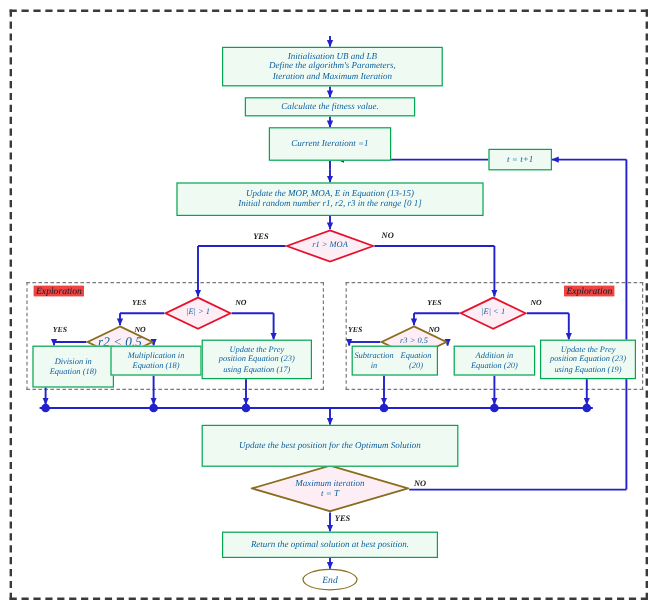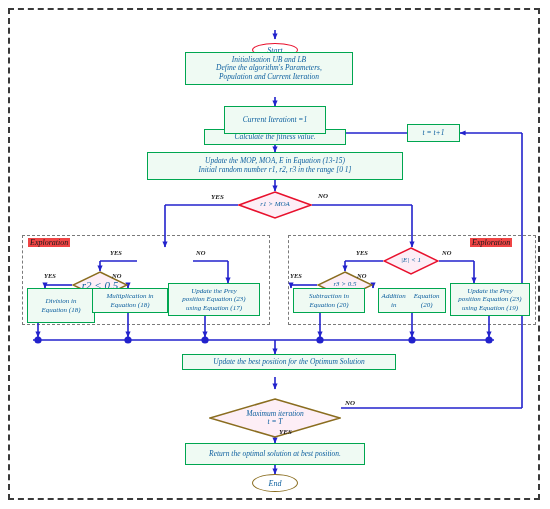--- a/index.html
+++ b/index.html
@@ -116,20 +116,26 @@
     </g>
   </svg>
 
   <div class="diamond-wrap" style="left:238px;top:191px;width:74px;height:28px;">
     <svg width="74" height="28" viewBox="0 0 74 28">
         <polygon points="37,1 73,14 37,27 1,14" fill="#fdeef6" stroke="#e8112d" stroke-width="1.5"></polygon>
       </svg>
     <div class="diamond-lbl" style="font-size:7px;">r1 &gt; MOA</div>
   </div>
 
+  <div class="diamond-wrap" style="left:137px;top:247px;width:56px;height:28px;">
+    <svg width="56" height="28" viewBox="0 0 56 28">
+        <polygon points="28,1 55,14 28,27 1,14" fill="#fdeef6" stroke="#e8112d" stroke-width="1.5"></polygon>
+      </svg>
+    <div class="diamond-lbl" style="font-size:7px;">|E| &gt; 1</div>
+  </div>
 
   <div class="diamond-wrap" style="left:72px;top:271px;width:56px;height:28px;">
     <svg width="56" height="28" viewBox="0 0 56 28">
         <polygon points="28,1 55,14 28,27 1,14" fill="#fdeef6" stroke="#8a6d1f" stroke-width="1.5"></polygon>
       </svg>
     <div class="diamond-lbl" style="font-size:11px;">r2 &lt; 0.5</div>
   </div>
 
   <div class="diamond-wrap" style="left:383px;top:247px;width:56px;height:28px;">
     <svg width="56" height="28" viewBox="0 0 56 28">
@@ -138,41 +144,41 @@
     <div class="diamond-lbl" style="font-size:7px;">|E| &lt; 1</div>
   </div>
 
   <div class="diamond-wrap" style="left:317px;top:271px;width:56px;height:28px;">
     <svg width="56" height="28" viewBox="0 0 56 28">
         <polygon points="28,1 55,14 28,27 1,14" fill="#fdeef6" stroke="#8a6d1f" stroke-width="1.5"></polygon>
       </svg>
     <div class="diamond-lbl" style="font-size:7px;">r3 &gt; 0.5</div>
   </div>
 
-  <div class="diamond-wrap" style="left:209px;top:398px;width:132px;height:40px;">
+  <div class="diamond-wrap" style="left:209px;top:387px;width:132px;height:40px;">
     <svg width="132" height="40" viewBox="0 0 132 40">
         <polygon points="66,1 131,20 66,39 1,20" fill="#fdeef6" stroke="#8a6d1f" stroke-width="1.5"></polygon>
       </svg>
     <div class="diamond-lbl" style="font-size:7.5px;flex-direction:column;">
       <span>Maximum iteration</span>
       <span>t = T</span>
     </div>
   </div>
 
   <div class="node term start" style="left:252px;top:12px;width:46px;height:14px;font-size:8px;margin-top:31px;">Start</div>
 
   <div class="node term end" style="left:252px;top:474px;width:46px;height:18px;font-size:8px;">End</div>
 
-  <div class="node proc" style="left:185px;top:52px;width:168px;height:33px;font-size:7.5px;flex-direction:column;">
+  <div class="node proc" style="left:185px;top:39px;width:184px;height:33px;font-size:7.5px;flex-direction:column;">
     <span>Initialisation UB and LB</span>
     <span>Define the algorithm's Parameters,</span>
-    <span>Population and Current Iteration</span>
-  </div>
-
-  <div class="node proc" style="left:204px;top:81px;width:142px;height:16px;font-size:7.5px;margin-top:48px;">Calculate the fitness value.</div>
+    <span>Iteration and Maximum Iteration</span>
+  </div>
+
+  <div class="node proc" style="left:204px;top:81px;width:142px;height:16px;font-size:7.5px;">Calculate the fitness value.</div>
 
   <div class="node proc" style="left:224px;top:106px;width:102px;height:28px;font-size:7.5px;flex-direction:row;">
     <span>Current Iteration</span>
     <span>t =1</span>
   </div>
 
   <div class="node proc" style="left:407px;top:124px;width:53px;height:18px;font-size:7.5px;">t = t+1</div>
 
   <div class="node proc" style="left:147px;top:152px;width:256px;height:28px;font-size:7.5px;flex-direction:column;">
     <span>Update the MOP, MOA, E in Equation (13-15)</span>
@@ -188,37 +194,37 @@
     <span>Multiplication in</span>
     <span>Equation (18)</span>
   </div>
 
   <div class="node proc" style="left:168px;top:283px;width:92px;height:33px;font-size:7px;flex-direction:column;">
     <span>Update the Prey</span>
     <span>position Equation (23)</span>
     <span>using Equation (17)</span>
   </div>
 
-  <div class="node proc" style="left:293px;top:288px;width:72px;height:25px;font-size:7px;flex-direction:column;">
+  <div class="node proc" style="left:293px;top:288px;width:72px;height:25px;font-size:7px;flex-direction:row;">
     <span>Subtraction in</span>
     <span>Equation (20)</span>
   </div>
 
-  <div class="node proc" style="left:378px;top:288px;width:68px;height:25px;font-size:7px;flex-direction:row;">
+  <div class="node proc" style="left:378px;top:288px;width:68px;height:25px;font-size:7px;flex-direction:column;">
     <span>Addition in</span>
     <span>Equation (20)</span>
   </div>
 
   <div class="node proc" style="left:450px;top:283px;width:80px;height:33px;font-size:7px;flex-direction:column;">
     <span>Update the Prey</span>
     <span>position Equation (23)</span>
     <span>using Equation (19)</span>
   </div>
 
-  <div class="node proc" style="left:168px;top:354px;width:214px;height:16px;font-size:7.5px;margin-left:14px;">Update the best position for the Optimum Solution</div>
+  <div class="node proc" style="left:168px;top:354px;width:214px;height:35px;font-size:7.5px;">Update the best position for the Optimum Solution</div>
 
   <div class="node proc" style="left:185px;top:443px;width:180px;height:22px;font-size:7.5px;">Return the optimal solution at best position.</div>
 
   <div class="edge-lbl" style="left:211px;top:193px;font-size:7px;">YES</div>
   <div class="edge-lbl" style="left:318px;top:192px;font-size:7px;">NO</div>
 
   <div class="edge-lbl" style="left:110px;top:249px;font-size:6.5px;">YES</div>
   <div class="edge-lbl" style="left:196px;top:249px;font-size:6.5px;">NO</div>
 
   <div class="edge-lbl" style="left:44px;top:272px;font-size:6.5px;">YES</div>

